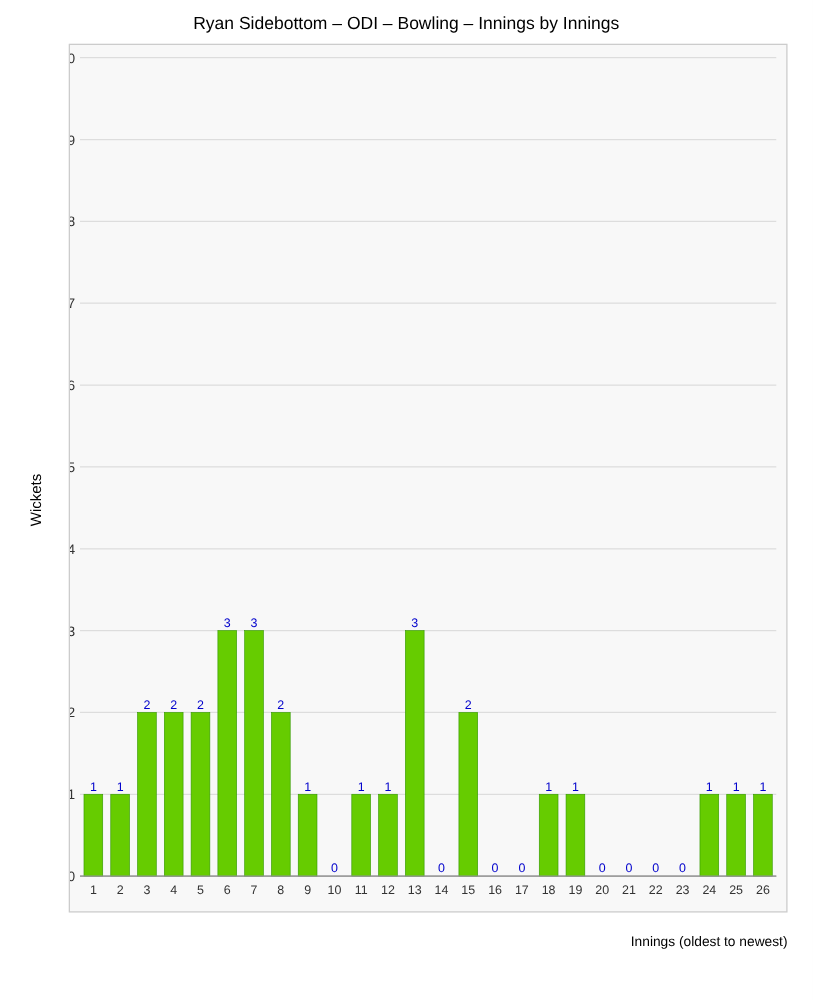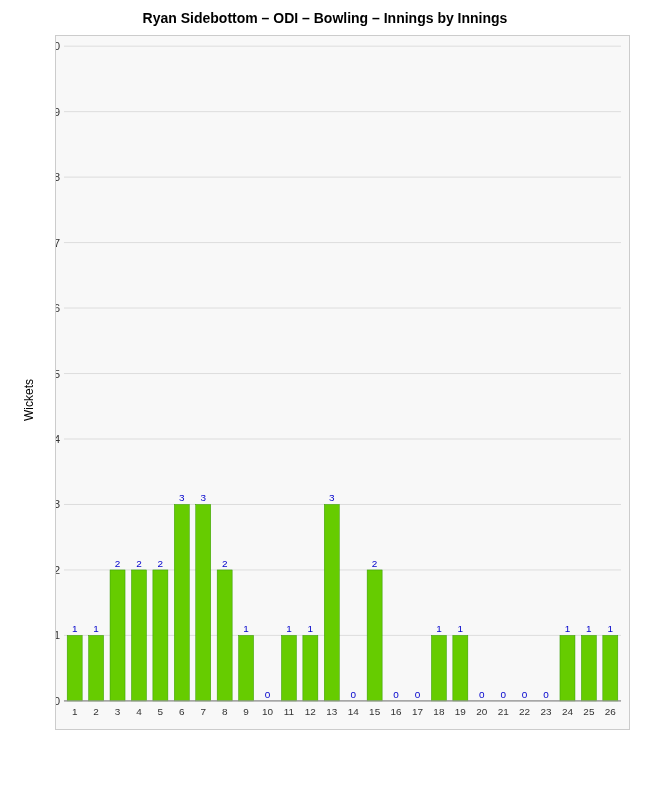--- a/index.html
+++ b/index.html
@@ -15,21 +15,21 @@
     .chart-container {
       width: 650px;
       height: 800px;
       position: relative;
       background: #fff;
     }
     .chart-title {
       text-align: center;
       font-size: 14px;
       padding: 10px 0 5px 0;
-      font-weight: bold;
+      font-weight: normal;
     }
     .chart-area {
       position: absolute;
       top: 35px;
       left: 55px;
       right: 20px;
       bottom: 70px;
       background: #f8f8f8;
       border: 1px solid #ccc;
     }
@@ -139,14 +139,15 @@
         <rect x="527.225" y="601.3" width="15.049999999999999" height="65.7" fill="#66cc00" stroke="#339900" stroke-width="0.5"></rect>
         <text x="534.75" y="598.3" text-anchor="middle" font-size="10" fill="#0000cc">1</text>
         <text x="534.75" y="681" text-anchor="middle" font-size="10" fill="#333">25</text>
         <rect x="548.725" y="601.3" width="15.049999999999999" height="65.7" fill="#66cc00" stroke="#339900" stroke-width="0.5"></rect>
         <text x="556.25" y="598.3" text-anchor="middle" font-size="10" fill="#0000cc">1</text>
         <text x="556.25" y="681" text-anchor="middle" font-size="10" fill="#333">26</text>
         <line x1="8" x2="567" y1="667" y2="667" stroke="#999" stroke-width="1"></line>
       </svg>
   </div>
 
+  <div style="position:absolute; bottom:40px; left:55px; right:20px; text-align:right; font-size:11px;">Innings (oldest to newest)</div>
 
 </div>
 
 </body></html>

